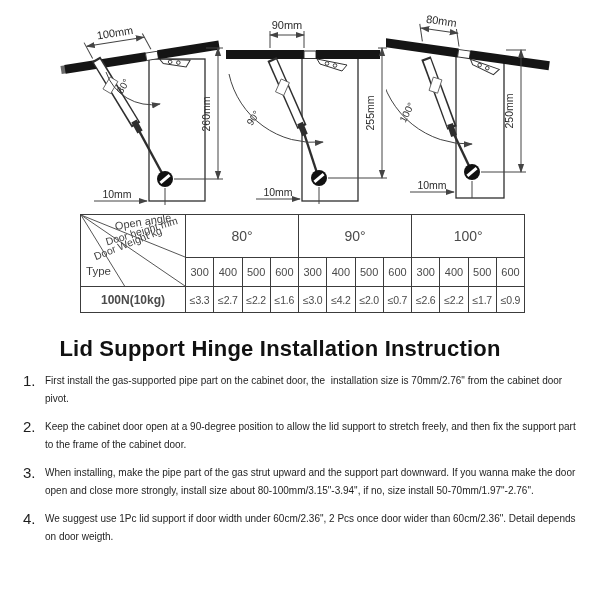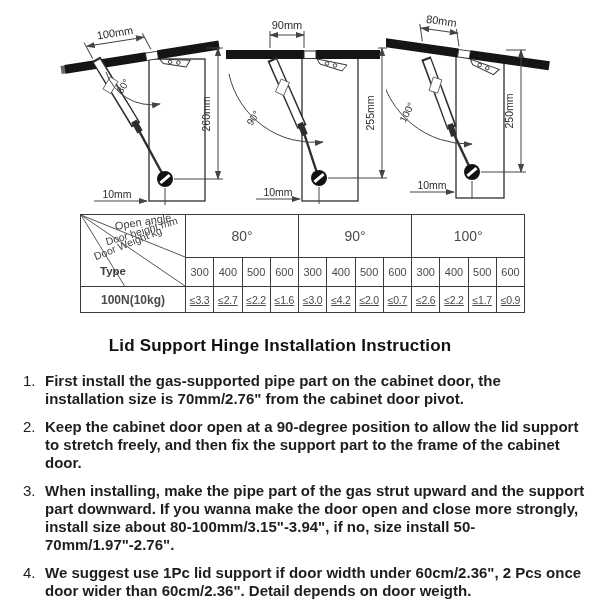--- a/index.html
+++ b/index.html
@@ -12,38 +12,38 @@
   .diagram{position:absolute;top:12px;}
   .d1{left:56px;} .d2{left:226px;} .d3{left:386px;}
 
   
   .tablewrap{position:absolute;left:80px;top:214px;width:444px;}
   table.spec{border-collapse:collapse;table-layout:fixed;width:444px;}
   table.spec td{border:1.5px solid #3c3c3c;text-align:center;vertical-align:middle;
     color:#4a4a4a;padding:0;overflow:hidden;}
   td.angle-h{font-size:14px;height:41px;color:#3f3f3f;}
   td.height-h{font-size:11px;height:27px;color:#4a4a4a;margin-left:11px;}
-  td.val{font-size:10.5px;height:25px;letter-spacing:-0.2px;text-decoration:underline;}
+  td.val{font-size:10.5px;height:25px;letter-spacing:-0.2px;}
   td.rowlabel{font-size:12px;color:#3f3f3f;font-weight:bold;}
   td.corner{position:relative;padding:0;}
   .corner-box{position:relative;width:100%;height:71px;}
   .corner-box span{position:absolute;white-space:nowrap;color:#3f3f3f;}
   .c1{left:33px;top:5px;font-size:11px;transform:rotate(-9deg);transform-origin:left top;}
   .c2{left:23px;top:21px;font-size:10.5px;transform:rotate(-17deg);transform-origin:left top;}
   .c3{left:11px;top:36px;font-size:10.5px;transform:rotate(-22deg);transform-origin:left top;}
-  .c4{left:19px;top:50px;font-size:11.5px;font-weight:bold;}
+  .c4{left:5px;top:50px;font-size:11.5px;}
   .corner-svg{position:absolute;left:0;top:0;width:100%;height:100%;}
 
   
   .title{position:absolute;left:0;top:336px;width:560px;text-align:center;
-    font-size:17px;font-weight:bold;color:#111;letter-spacing:0.2px;}
+    font-size:22px;font-weight:bold;color:#111;letter-spacing:0.2px;}
   .instructions{position:absolute;left:23px;top:372px;width:562px;}
   .inst{display:flex;margin-bottom:10px;color:#1e1e1e;}
   .inst .num{flex:0 0 22px;font-size:15px;line-height:18px;}
-  .inst .txt{flex:1;font-size:15px;line-height:18px;white-space:pre-wrap;font-weight:bold;}
+  .inst .txt{flex:1;font-size:10px;line-height:18px;white-space:pre-wrap;}
 </style>
 </head>
 <body>
 
 <div class="canvas">
 
   <svg class="diagram d1" width="172" height="200" viewBox="0 0 172 200">
     <defs>
       <marker id="arrowM" viewBox="0 0 10 10" refX="9" refY="5" markerWidth="9" markerHeight="9" orient="auto-start-reverse" markerUnits="userSpaceOnUse">
         <path d="M0,1.5 L10,5 L0,8.5 z" fill="#444"></path>

